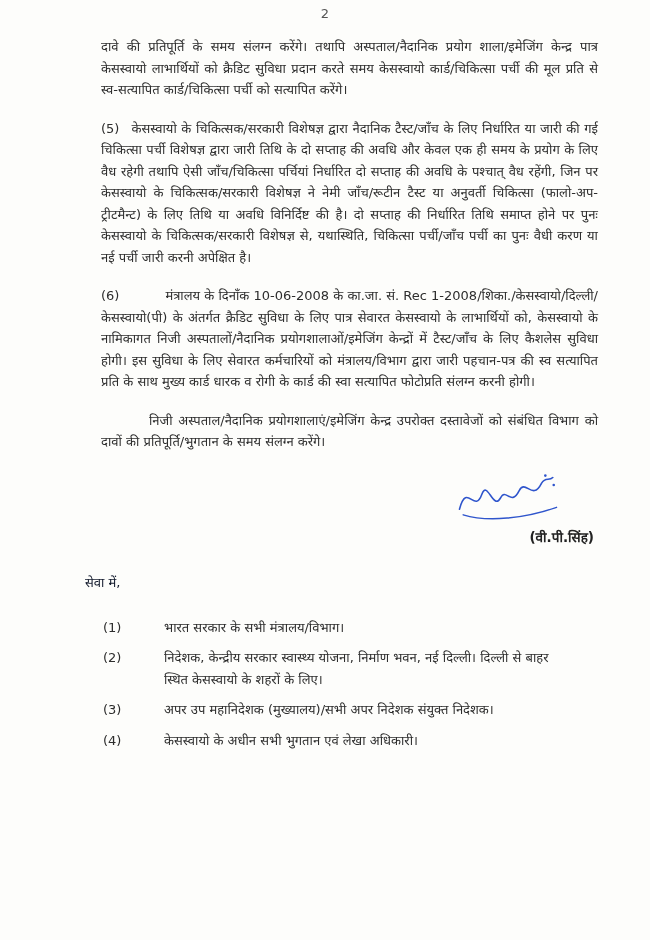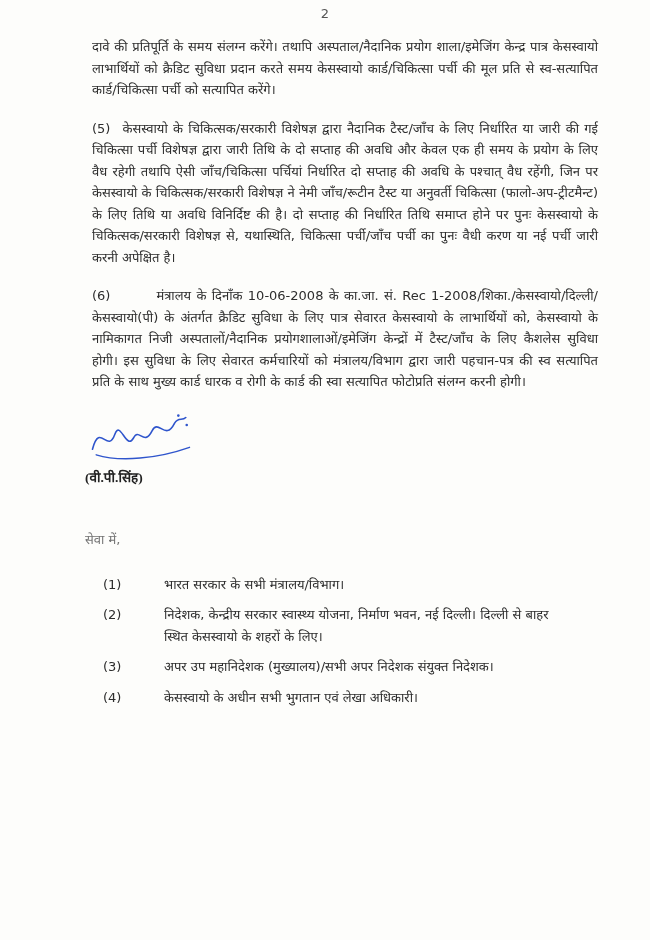--- a/index.html
+++ b/index.html
@@ -20,49 +20,49 @@
     top: 6px;
     left: 0;
     width: 650px;
     text-align: center;
     font-size: 13px;
     color: #555;
   }
   .body-text { font-size: 13px; line-height: 21.5px; }
   .para {
     text-align: justify;
-    margin: 0 0 17px 7px;
+    margin: 0 0 17px 16px;
   }
   .para-marker { display: inline; }
   .gap-sm { display: inline-block; width: 12px; }
   .gap-lg { display: inline-block; width: 46px; }
   .para-indent { text-indent: 48px; }
 
   .signature-block {
     margin-top: 10px;
+    text-align: right;
     padding-right: 4px;
-    font-family: Liberation Serif, serif;
   }
   .signature-scribble {
     width: 112px;
     height: 56px;
     margin-right: 30px;
     margin-bottom: -4px;
   }
   .sig-line {
     font-size: 13.5px;
     font-weight: bold;
     line-height: 23px;
     color: #222;
   }
 
   .dist-heading {
-    margin-top: 41px;
+    margin-top: 24px;
     font-size: 13px;
-    color: #737373;
+    color: #0f172a;
   }
   .dist-list {
     margin-top: 26px;
     margin-left: 18px;
   }
   .dist-item {
     display: flex;
     gap: 13px;
     margin-bottom: 9px;
     font-size: 13px;
@@ -86,20 +86,23 @@
     </div>
 
     <div class="para">
       <span class="para-marker">(5)</span><span class="gap-sm"></span><span>केसस्वायो के चिकित्सक/सरकारी विशेषज्ञ द्वारा नैदानिक टैस्ट/जाँच के लिए निर्धारित या जारी की गई चिकित्सा पर्ची विशेषज्ञ द्वारा जारी तिथि के दो सप्ताह की अवधि और केवल एक ही समय के प्रयोग के लिए वैध रहेगी तथापि ऐसी जाँच/चिकित्सा पर्चियां निर्धारित दो सप्ताह की अवधि के पश्चात् वैध रहेंगी, जिन पर केसस्वायो के चिकित्सक/सरकारी विशेषज्ञ ने नेमी जाँच/रूटीन टैस्ट या अनुवर्ती चिकित्सा (फालो-अप-ट्रीटमैन्ट) के लिए तिथि या अवधि विनिर्दिष्ट की है। दो सप्ताह की निर्धारित तिथि समाप्त होने पर पुनः केसस्वायो के चिकित्सक/सरकारी विशेषज्ञ से, यथास्थिति, चिकित्सा पर्ची/जाँच पर्ची का पुनः वैधी करण या नई पर्ची जारी करनी अपेक्षित है।</span>
     </div>
 
     <div class="para">
       <span class="para-marker">(6)</span><span class="gap-lg"></span><span>मंत्रालय के दिनाँक 10-06-2008 के का.जा. सं. Rec 1-2008/शिका./केसस्वायो/दिल्ली/केसस्वायो(पी) के अंतर्गत क्रैडिट सुविधा के लिए पात्र सेवारत केसस्वायो के लाभार्थियों को, केसस्वायो के नामिकागत निजी अस्पतालों/नैदानिक प्रयोगशालाओं/इमेजिंग केन्द्रों में टैस्ट/जाँच के लिए कैशलेस सुविधा होगी। इस सुविधा के लिए सेवारत कर्मचारियों को मंत्रालय/विभाग द्वारा जारी पहचान-पत्र की स्व सत्यापित प्रति के साथ मुख्य कार्ड धारक व रोगी के कार्ड की स्वा सत्यापित फोटोप्रति संलग्न करनी होगी।</span>
     </div>
 
+    <div class="para para-indent">
+      <span>निजी अस्पताल/नैदानिक प्रयोगशालाएं/इमेजिंग केन्द्र उपरोक्त दस्तावेजों को संबंधित विभाग को दावों की प्रतिपूर्ति/भुगतान के समय संलग्न करेंगे।</span>
+    </div>
 
   </div>
 
   <div class="signature-block">
     <svg class="signature-scribble" viewBox="0 0 120 60" fill="none" xmlns="http://www.w3.org/2000/svg">
       <path d="M8,42 C16,12 24,48 32,26 C38,10 44,44 52,30 C58,18 63,40 72,22 C79,9 86,34 96,14 C100,7 104,12 108,8" stroke="#2f55cc" stroke-width="1.7" stroke-linecap="round"></path>
       <path d="M12,48 C38,56 78,52 112,40" stroke="#2f55cc" stroke-width="1.5" stroke-linecap="round"></path>
       <circle cx="100" cy="6" r="1.4" fill="#2f55cc"></circle>
       <circle cx="109" cy="16" r="1.4" fill="#2f55cc"></circle>
     </svg>

